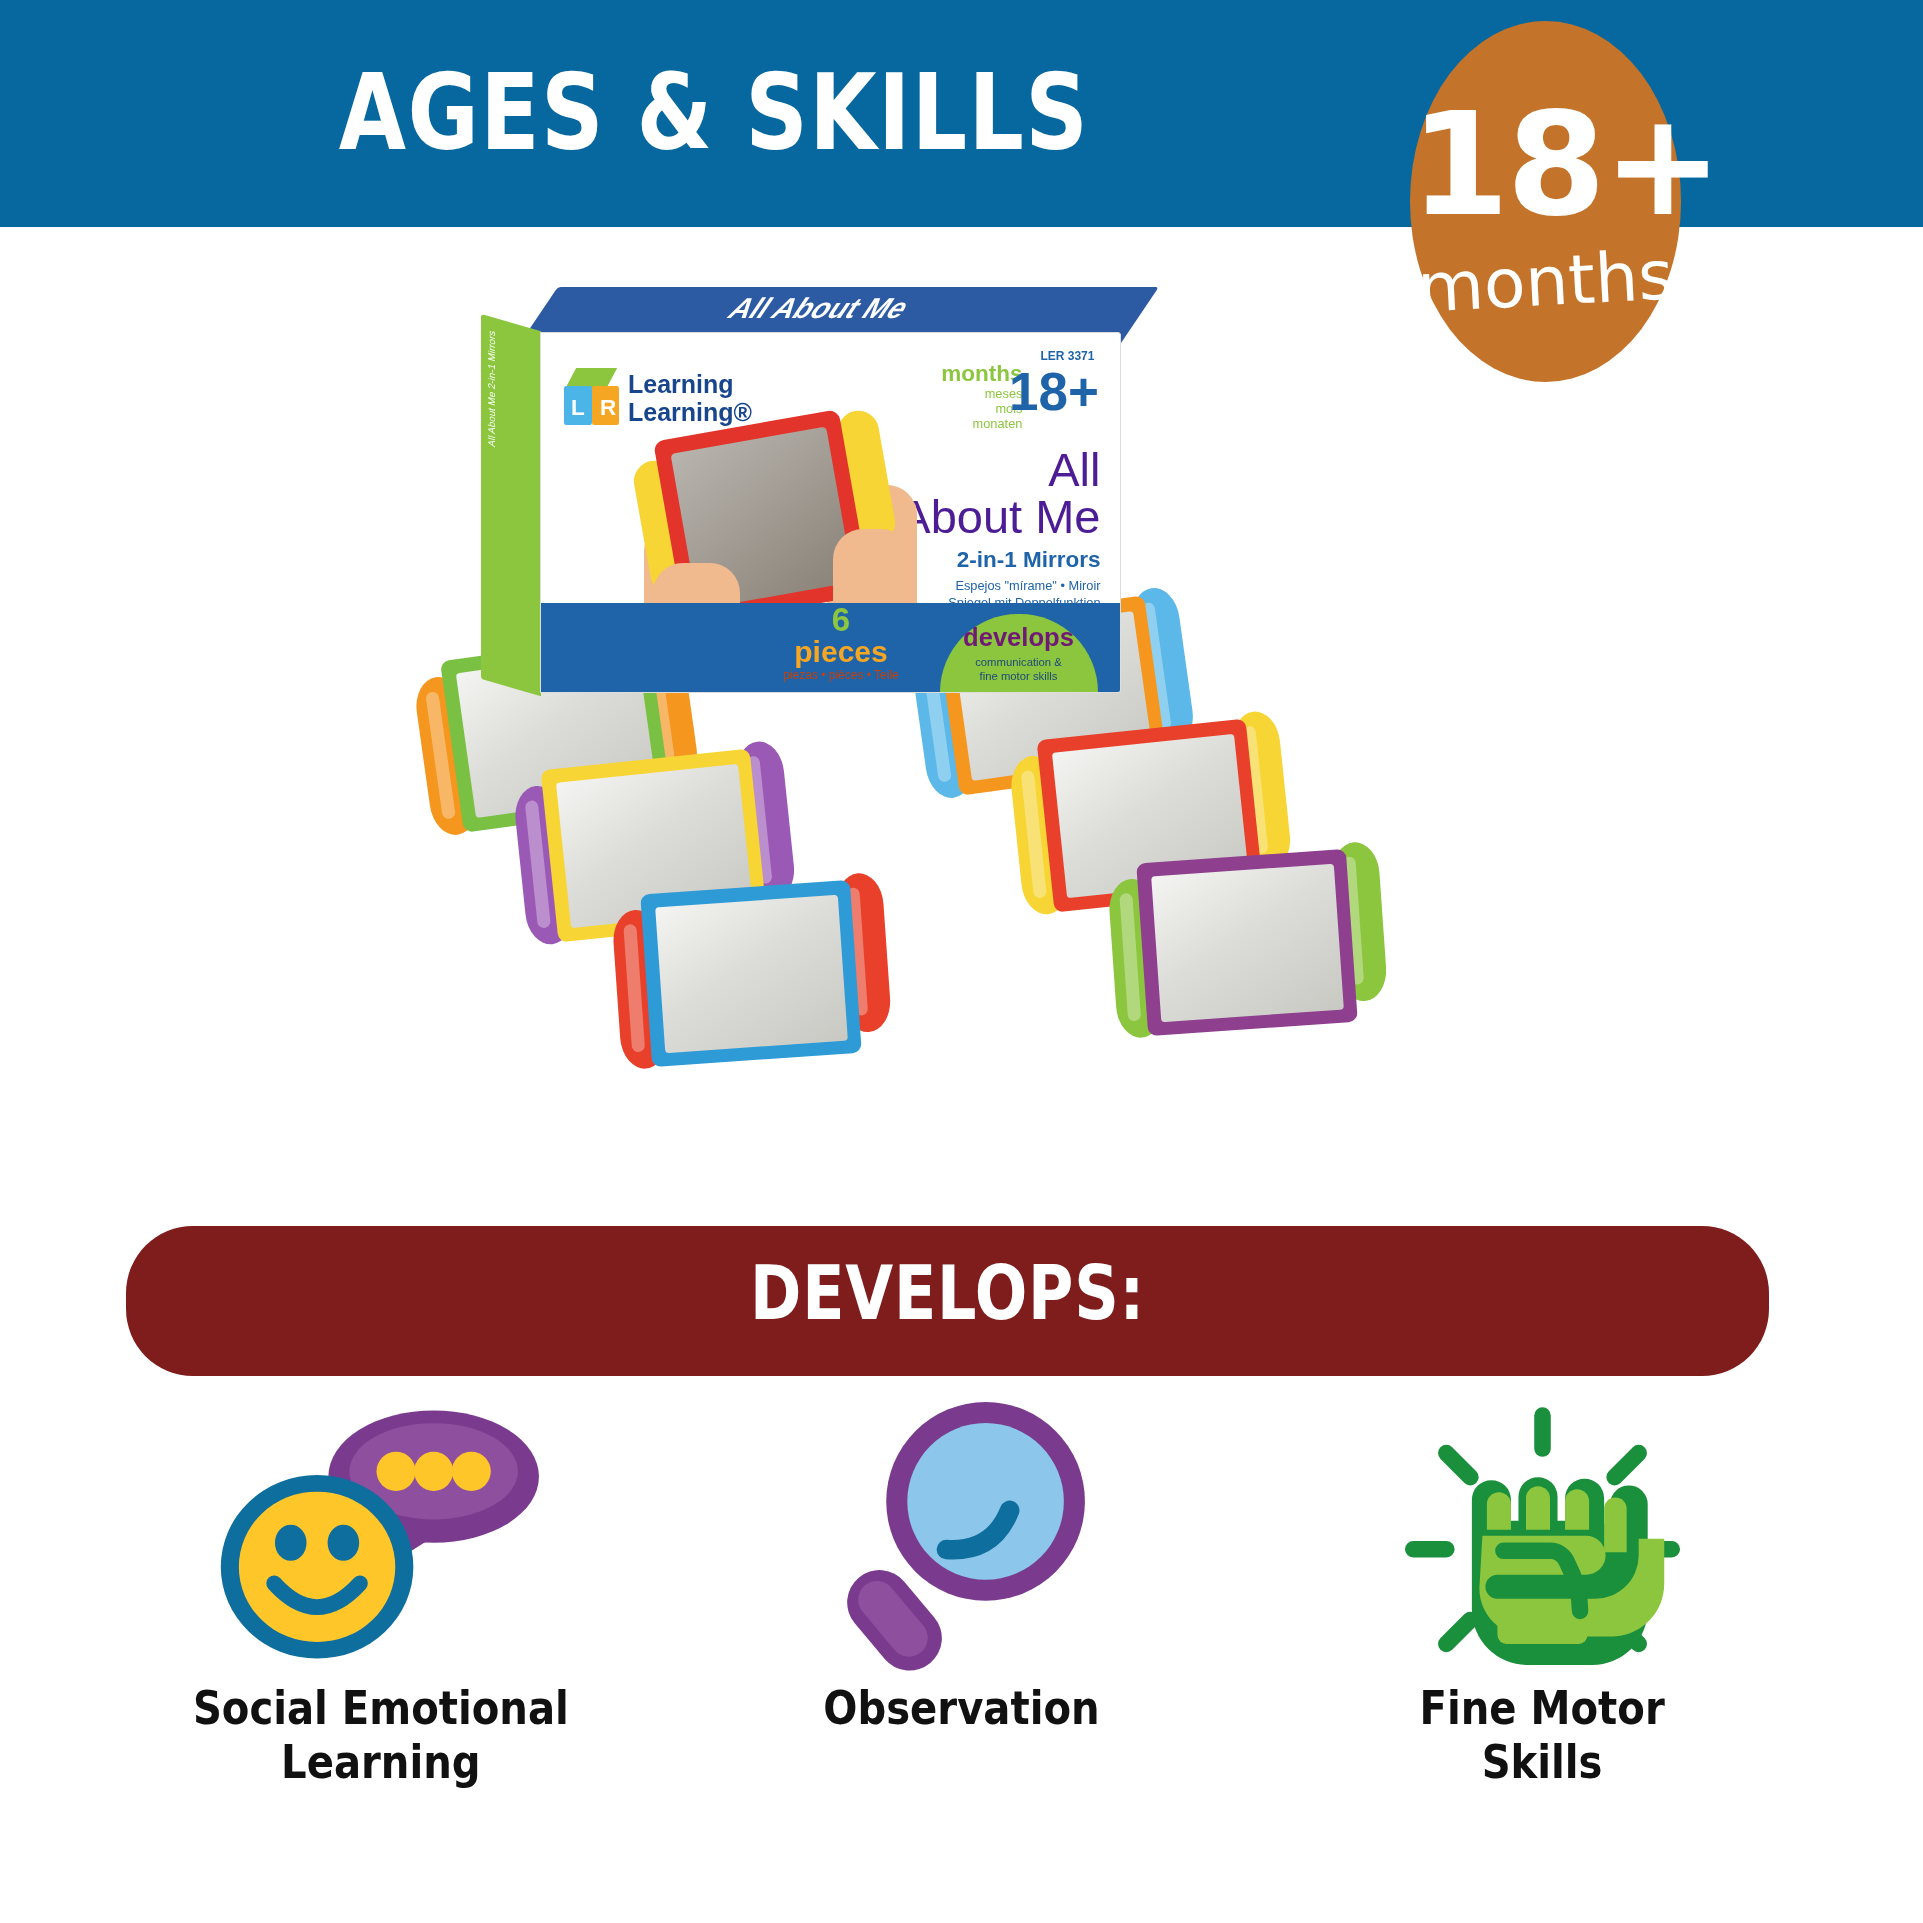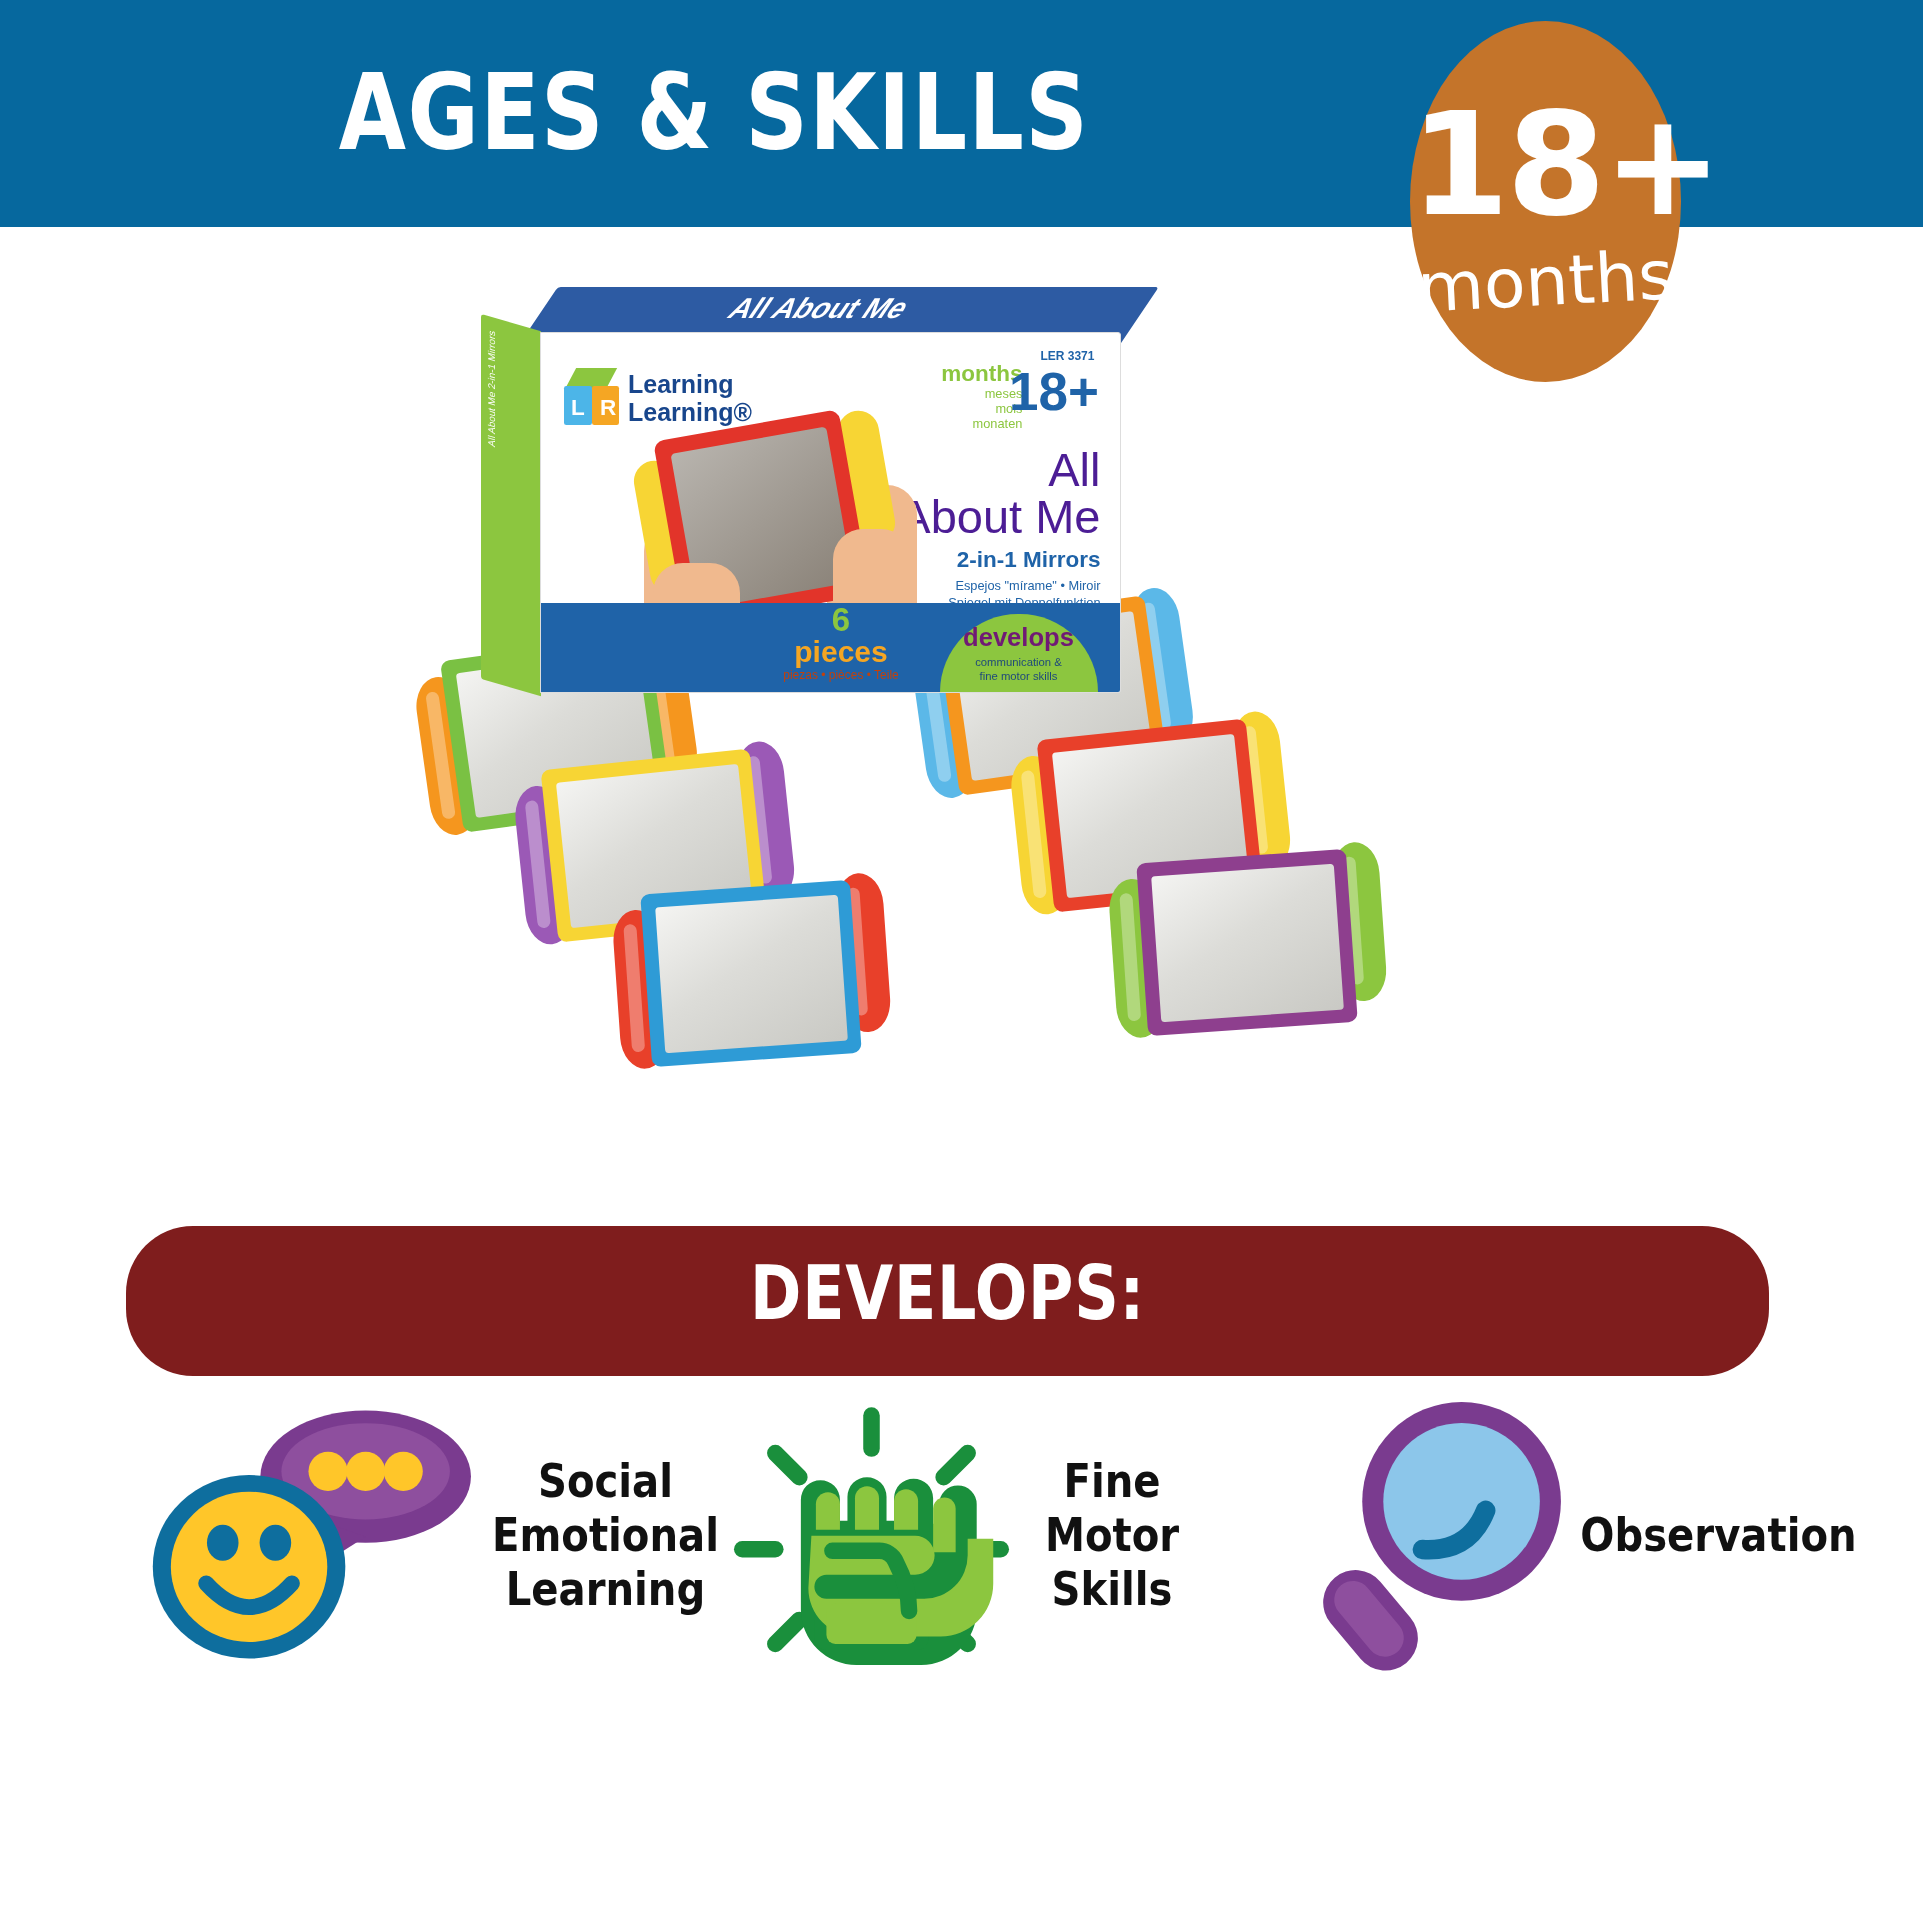--- a/index.html
+++ b/index.html
@@ -152,21 +152,21 @@
   .develops-bar span{
     display:block;text-align:center;color:#ffffff;
     font-family:"Liberation Sans Narrow","DejaVu Sans Condensed","Liberation Sans",sans-serif;
     font-weight:bold;font-size:74px;line-height:134px;letter-spacing:0.8px;
     transform:scaleX(0.93);
   }
 
   
   .skills{position:absolute;left:90px;top:1390px;width:1743px;height:496px;
     display:flex;align-items:flex-start;justify-content:space-around;}
-  .skill{width:481px;display:flex;flex-direction:row;align-items:center;}
+  .skill{width:481px;display:flex;flex-direction:column;align-items:center;}
   .skill .art{height:286px;display:flex;align-items:center;justify-content:center;}
   .skill .cap{
     text-align:center;color:#111111;font-weight:bold;
     font-family:"Liberation Sans Narrow","DejaVu Sans Condensed","Liberation Sans",sans-serif;
     font-size:47px;line-height:54px;transform:scaleX(0.95);margin-top:4.5px;
   }
 </style>
 </head>
 <body>
 
@@ -318,20 +318,35 @@
         <ellipse cx="145" cy="215" rx="128" ry="122" fill="#0e6e9e"></ellipse>
         <ellipse cx="145" cy="215" rx="104" ry="100" fill="#ffc629"></ellipse>
         <ellipse cx="110" cy="183" rx="21" ry="24" fill="#0e6e9e"></ellipse>
         <ellipse cx="180" cy="183" rx="21" ry="24" fill="#0e6e9e"></ellipse>
         <path d="M88 237 Q145 300 202 237" stroke="#0e6e9e" stroke-width="21" fill="none" stroke-linecap="round"></path>
       </svg>
     </div>
     <div class="cap">
       <div>Social Emotional</div>
       <div>Learning</div>
+    </div>
+  </div>
+
+  <div class="skill">
+    <div class="art">
+      <svg width="271" height="286" viewBox="0 0 360 380">
+        <rect x="48" y="232" width="86" height="148" rx="43" fill="#7a3b8f" transform="rotate(-40 91 306)"></rect>
+        <rect x="64" y="246" width="50" height="116" rx="25" fill="#8e4f9e" transform="rotate(-40 89 304)"></rect>
+        <circle cx="212" cy="148" r="132" fill="#7a3b8f"></circle>
+        <circle cx="212" cy="148" r="104" fill="#8cc6ea"></circle>
+        <path d="M160 212 Q222 216 244 160" stroke="#0e6e9e" stroke-width="26" fill="none" stroke-linecap="round"></path>
+      </svg>
+    </div>
+    <div class="cap">
+      <div>Observation</div>
     </div>
   </div>
 
   <div class="skill">
     <div class="art">
       <svg width="301" height="263" viewBox="0 0 400 350">
         <g stroke="#1a8f3c" stroke-width="22" stroke-linecap="round">
           <line x1="200" y1="18" x2="200" y2="62"></line>
           <line x1="72" y1="68" x2="104" y2="100"></line>
           <line x1="328" y1="68" x2="296" y2="100"></line>
@@ -350,29 +365,14 @@
         <rect x="140" y="268" width="120" height="54" rx="12" fill="#8cc63f"></rect>
         <path d="M148 198 h62 a24 24 0 0 1 22 14 q18 34 18 66" stroke="#1a8f3c" stroke-width="22" fill="none" stroke-linecap="round"></path>
       </svg>
     </div>
     <div class="cap">
       <div>Fine Motor</div>
       <div>Skills</div>
     </div>
   </div>
 
-  <div class="skill">
-    <div class="art">
-      <svg width="271" height="286" viewBox="0 0 360 380">
-        <rect x="48" y="232" width="86" height="148" rx="43" fill="#7a3b8f" transform="rotate(-40 91 306)"></rect>
-        <rect x="64" y="246" width="50" height="116" rx="25" fill="#8e4f9e" transform="rotate(-40 89 304)"></rect>
-        <circle cx="212" cy="148" r="132" fill="#7a3b8f"></circle>
-        <circle cx="212" cy="148" r="104" fill="#8cc6ea"></circle>
-        <path d="M160 212 Q222 216 244 160" stroke="#0e6e9e" stroke-width="26" fill="none" stroke-linecap="round"></path>
-      </svg>
-    </div>
-    <div class="cap">
-      <div>Observation</div>
-    </div>
-  </div>
-
 </div>
 
 
 </body></html>

